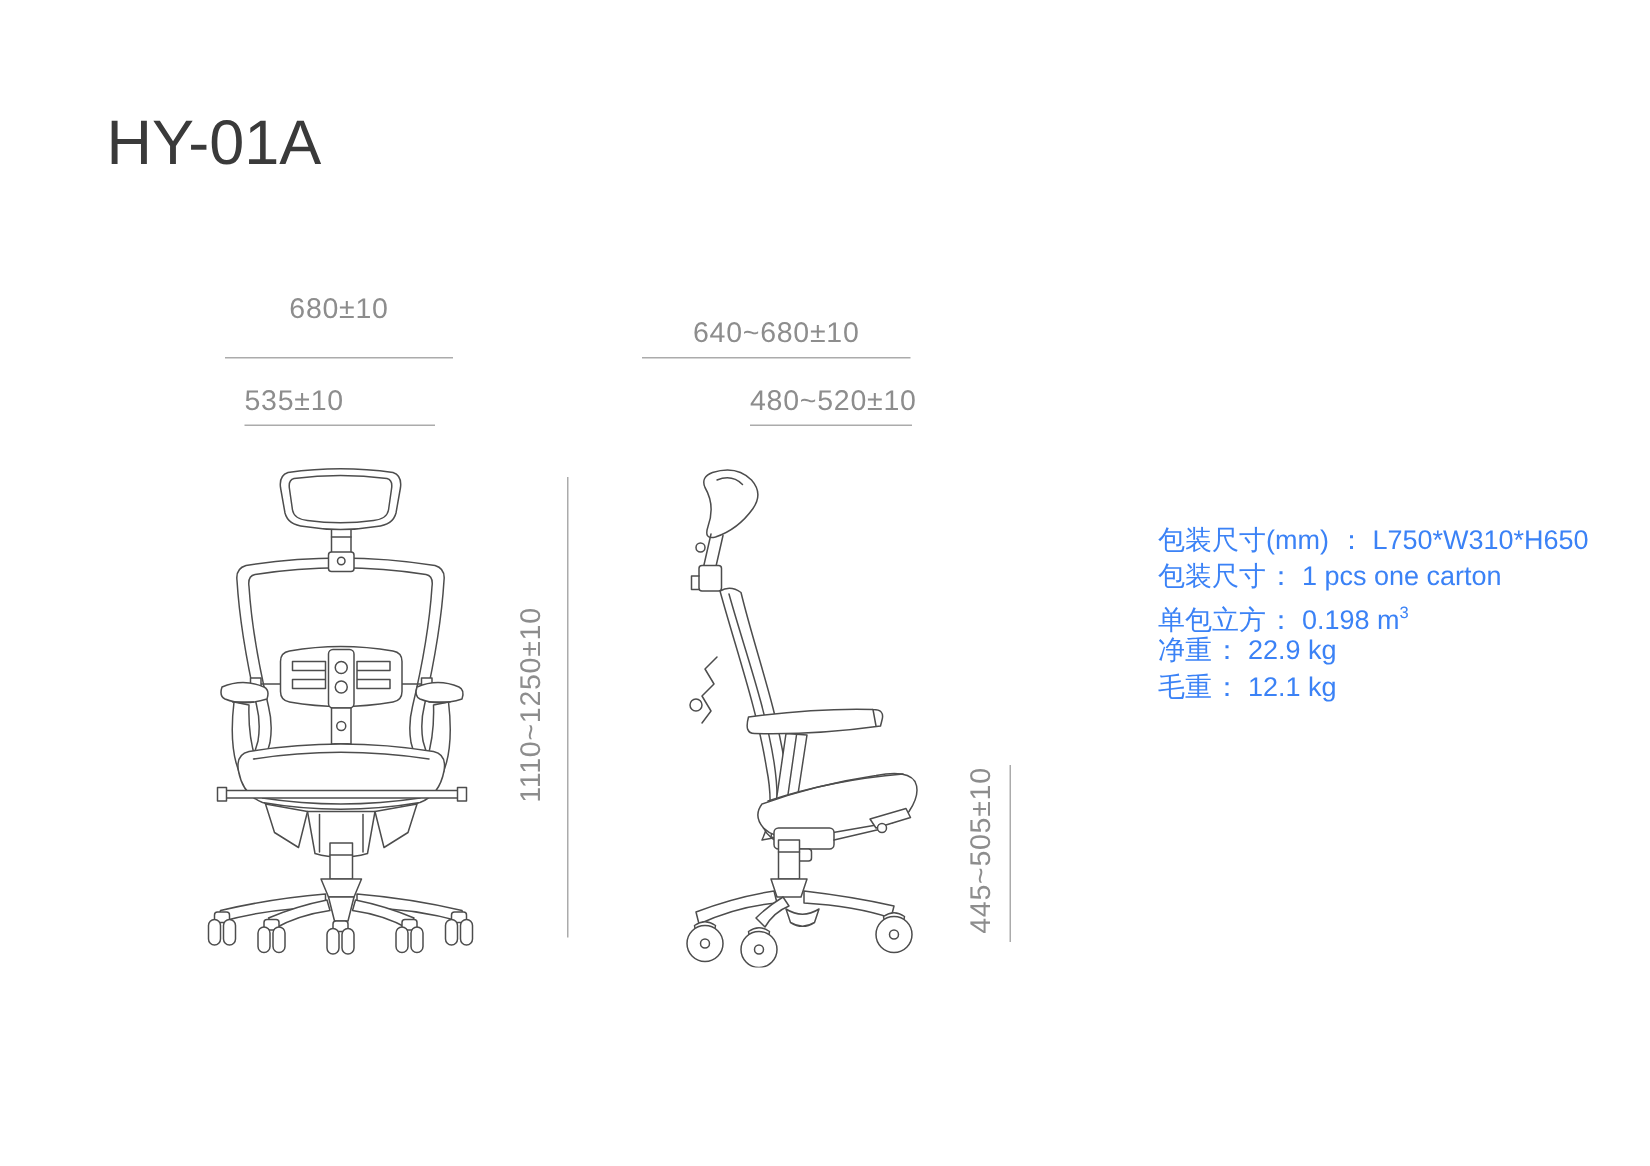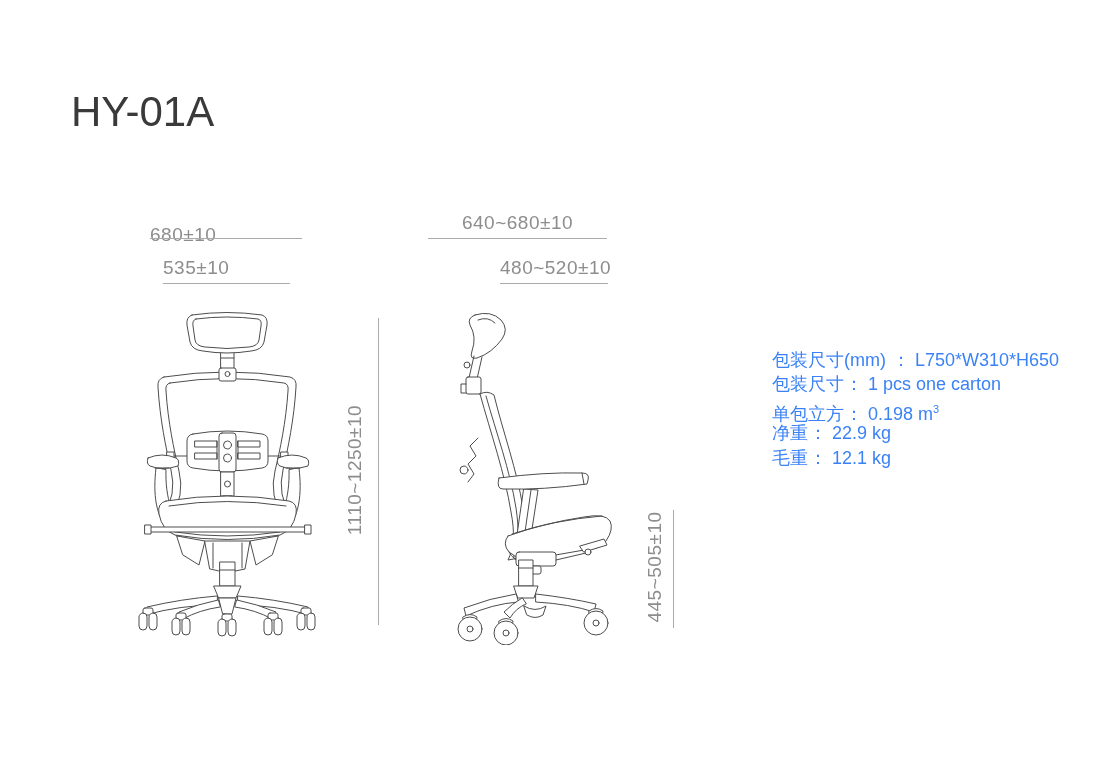--- a/index.html
+++ b/index.html
@@ -1,21 +1,21 @@
 <!DOCTYPE html>
 <html><head>
 <meta charset="utf-8">
 <style>
   html,body{margin:0;padding:0;background:#ffffff;}
   .canvas{
     position:relative;width:1100px;height:777px;background:#ffffff;overflow:hidden;
     font-family:"Liberation Sans","DejaVu Sans",sans-serif;
   }
   .title{
-    position:absolute;left:71px;top:88px;margin:0;
+    position:absolute;left:71px;top:71px;margin:0;
     font-size:42px;font-weight:400;color:#3a3a3a;letter-spacing:0;
   }
   .dim-text{
     position:absolute;font-size:19px;color:#8d8d8d;letter-spacing:.5px;white-space:nowrap;
   }
   .dim-line{position:absolute;height:1px;background:#ababab;}
   .vline{position:absolute;width:1px;background:#ababab;}
   .vert{transform:rotate(-90deg);text-align:center;}
   .drawing{position:absolute;}
   .specs{
@@ -27,21 +27,21 @@
   .spec-sup{font-size:11px;}
   svg *{vector-effect:non-scaling-stroke;}
 </style>
 </head>
 <body>
 
 <div class="canvas">
 
   <h1 class="title">HY-01A</h1>
 
-  <div class="dim-text" style="left:150px;top:224px;width:152px;text-align:left">680±10</div>
+  <div class="dim-text" style="left:150px;top:196px;width:152px;text-align:center">680±10</div>
   <div class="dim-line" style="left:150px;top:238px;width:152px"></div>
 
   <div class="dim-text" style="left:163px;top:257px;width:127px;text-align:left">535±10</div>
   <div class="dim-line" style="left:163px;top:283px;width:127px"></div>
 
   <div class="dim-text" style="left:428px;top:212px;width:179px;text-align:center">640~680±10</div>
   <div class="dim-line" style="left:428px;top:238px;width:179px"></div>
 
   <div class="dim-text" style="left:500px;top:257px;width:108px;text-align:right">480~520±10</div>
   <div class="dim-line" style="left:500px;top:283px;width:108px"></div>

